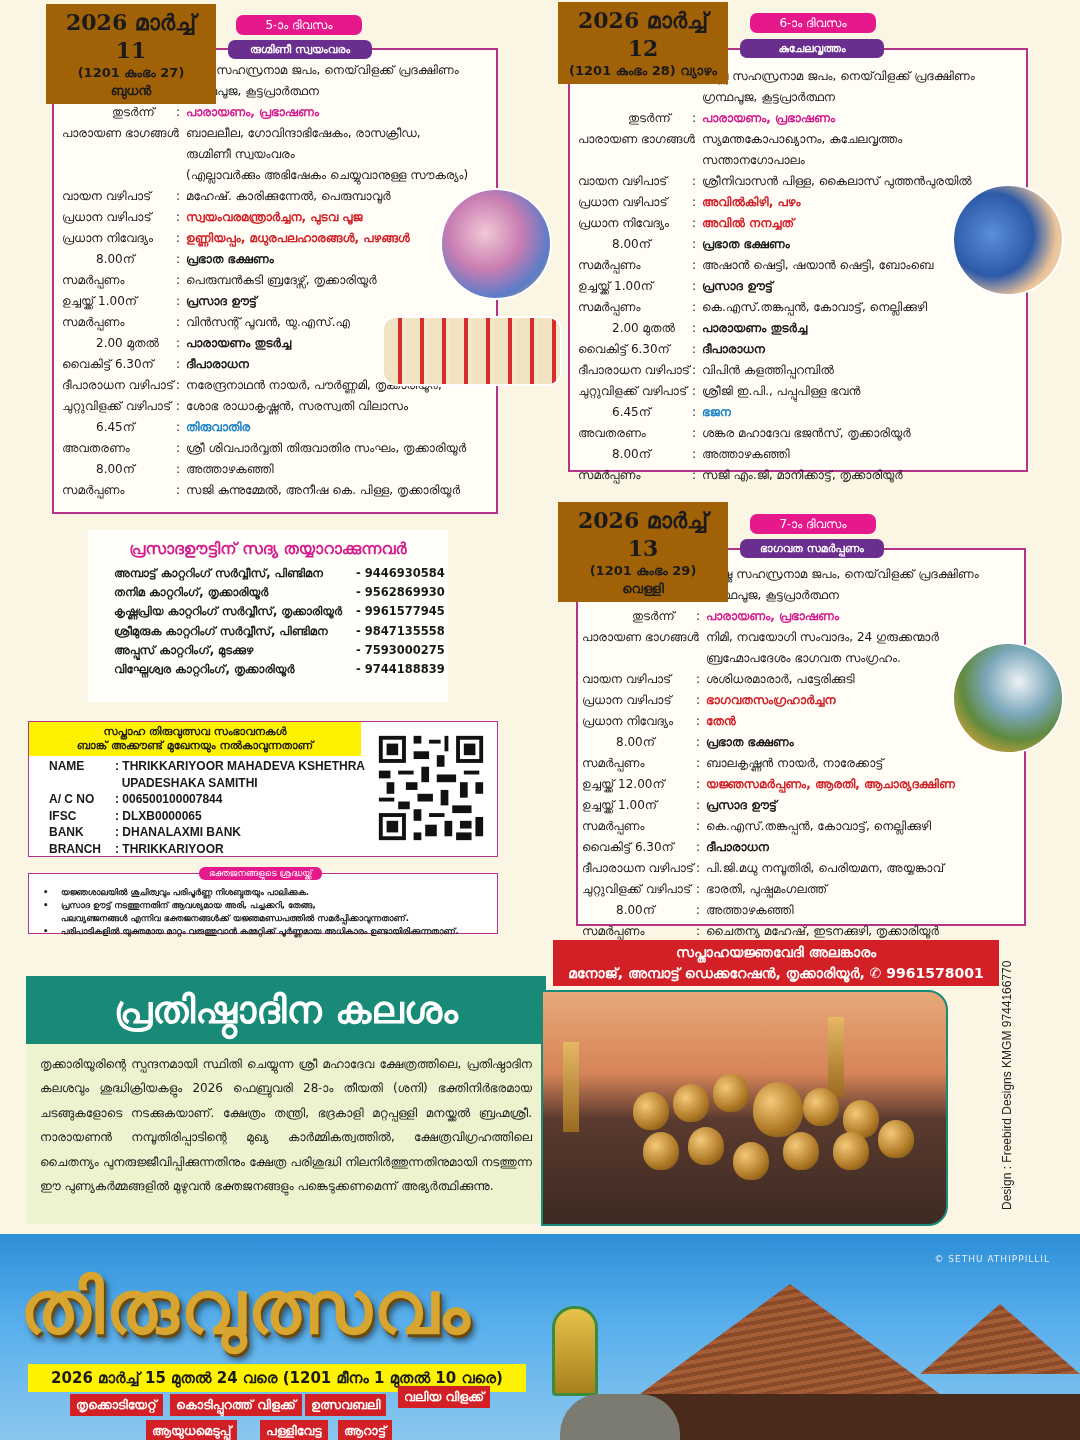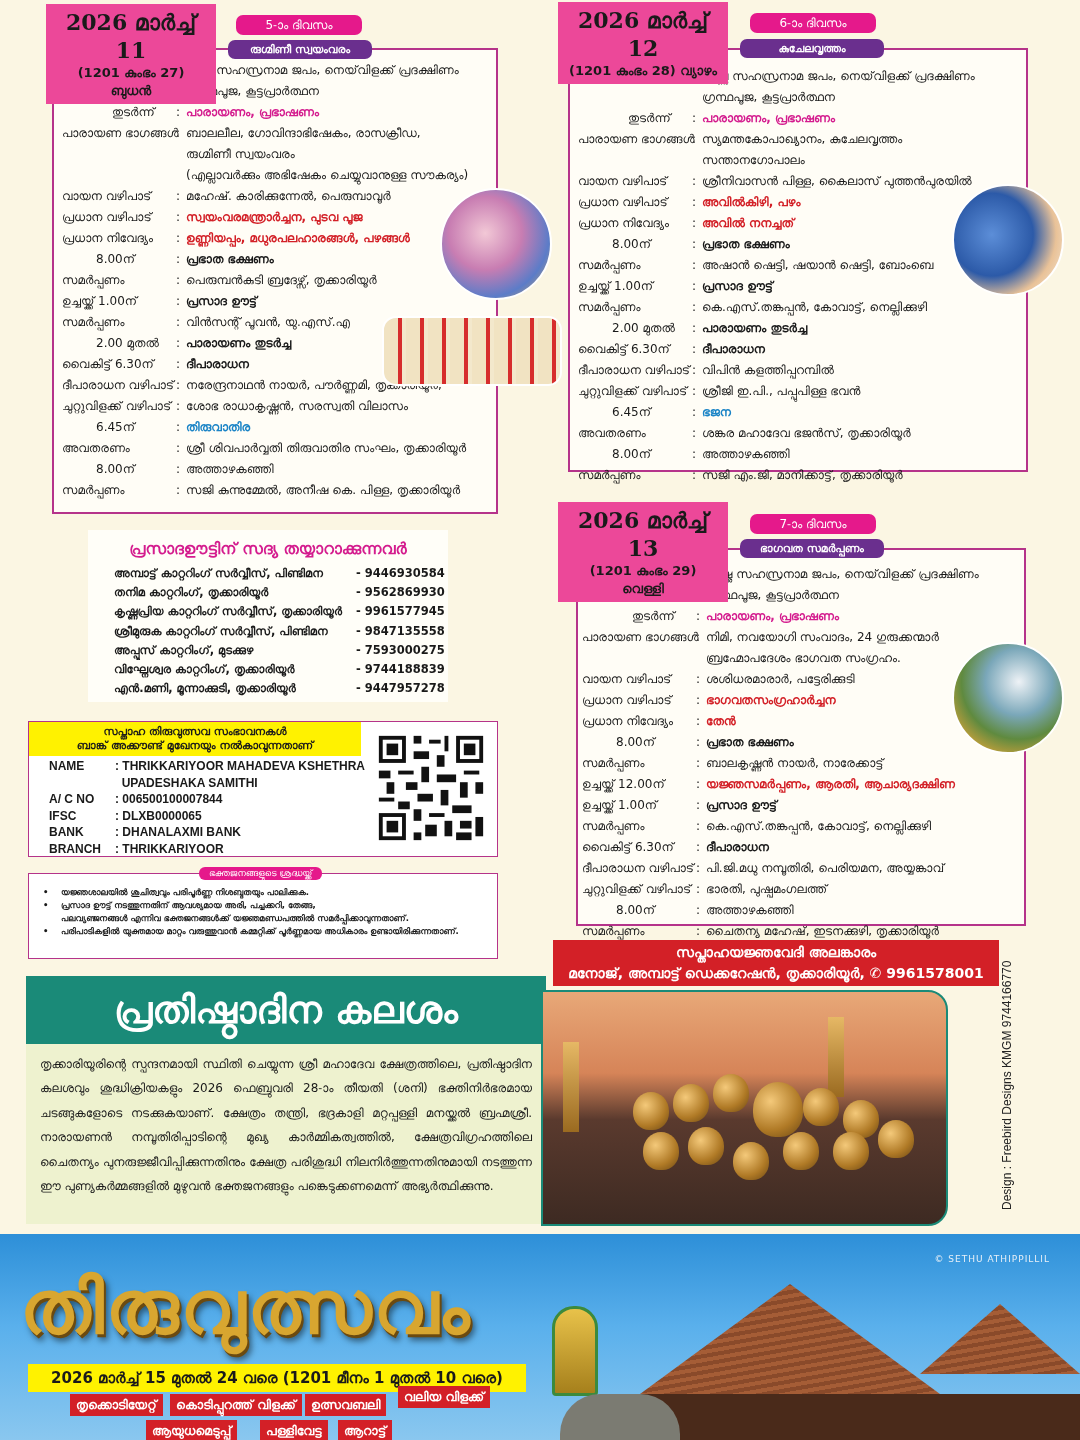--- a/index.html
+++ b/index.html
@@ -7,21 +7,21 @@
     width: 1080px; height: 1440px; overflow: hidden;
     background: #fbf6e3;
     font-family: "DejaVu Sans", sans-serif;
     color: #1a1a1a;
     position: relative;
   }
 
   
   .day-card { position: absolute; }
   .date-box {
-    position: absolute; background: #ec4899; padding: 4px 10px 4px 10px;
+    position: absolute; background: #a16207; padding: 4px 10px 4px 10px;
     text-align: center; z-index: 3;
   }
   .date-main { font-family: "DejaVu Serif", serif; font-weight: bold; font-size: 22px; line-height: 28px; }
   .date-sub { font-size: 13px; line-height: 18px; font-weight: bold; }
   .pill-day {
     position: absolute; background: #e5198b; color: #fff; font-size: 12px;
     border-radius: 7px; text-align: center; line-height: 20px; height: 20px; z-index: 3;
   }
   .pill-theme {
     position: absolute; background: #6a2f8e; color: #fff; font-size: 11px; font-weight: bold;
@@ -55,21 +55,21 @@
   .cat-row .p { white-space: nowrap; }
 
   
   .bank { position: absolute; left: 28px; top: 721px; width: 470px; height: 136px; border: 1.5px solid #b5338a; background: #fff; }
   .bank-head { background: #fff200; width: 332px; text-align: center; font-size: 11px; font-weight: bold; line-height: 14px; padding: 3px 0; }
   .bank-row { display: flex; font-family: "Liberation Sans", sans-serif; font-weight: bold; font-size: 12px; line-height: 16.5px; padding-left: 0; margin-left: 20px; }
   .bank-row .k { width: 66px; }
   .qr { position: absolute; right: 10px; top: 10px; width: 112px; height: 112px; }
 
   
-  .notice { position: absolute; left: 28px; top: 873px; width: 470px; height: 86px; border: 1.5px solid #b5338a; background: #fff; }
+  .notice { position: absolute; left: 28px; top: 873px; width: 470px; height: 61px; border: 1.5px solid #b5338a; background: #fff; }
   .notice-pill { position: absolute; left: 170px; top: -7px; background: #e5198b; color: #fff; font-size: 9px; border-radius: 6px; padding: 1px 10px; }
   .notice ul { list-style: none; padding: 12px 0 0 14px; font-size: 8.5px; font-weight: bold; line-height: 13px; }
   .notice li .bullet { display: inline-block; width: 18px; }
   .notice li .cont2 { padding-left: 18px; display: block; }
 
   
   .pk-head { position: absolute; left: 26px; top: 976px; width: 520px; height: 68px; background: #1a8a78; color: #fff; font-size: 38px; font-weight: bold; text-align: center; line-height: 68px; }
   .pk-body { position: absolute; left: 26px; top: 1044px; width: 520px; height: 180px; background: #eef2cf; padding: 8px 14px; font-size: 12px; line-height: 24.4px; text-align: justify; }
   .pk-photo { position: absolute; left: 541px; top: 990px; width: 407px; height: 236px; border: 2px solid #1a8a78; border-radius: 0 20px 20px 0; overflow: hidden;
     background: linear-gradient(180deg, #e8a878 0%, #d68458 35%, #5a3a2e 55%, #3d2a22 100%); }
@@ -419,24 +419,20 @@
         <span class="n">ശ്രീമുരുക കാറ്ററിംഗ് സർവ്വീസ്, പിണ്ടിമന</span>
         <span class="p">- 9847135558</span>
       </div>
       <div class="cat-row">
         <span class="n">അപ്പൂസ് കാറ്ററിംഗ്, മുടക്കുഴ</span>
         <span class="p">- 7593000275</span>
       </div>
       <div class="cat-row">
         <span class="n">വിഘ്നേശ്വര കാറ്ററിംഗ്, തൃക്കാരിയൂർ</span>
         <span class="p">- 9744188839</span>
-      </div>
-      <div class="cat-row">
-        <span class="n">എൻ.മണി, മൂന്നാക്കുടി, തൃക്കാരിയൂർ</span>
-        <span class="p">- 9447957278</span>
       </div>
     </div>
 </div>
 
 <div class="bank">
   <div class="bank-head">
     <div>സപ്താഹ തിരുവുത്സവ സംഭാവനകൾ</div>
     <div>ബാങ്ക് അക്കൗണ്ട് മുഖേനയും നൽകാവുന്നതാണ്</div>
   </div>
   <div id="bank-rows" style="padding-top:2px;">

